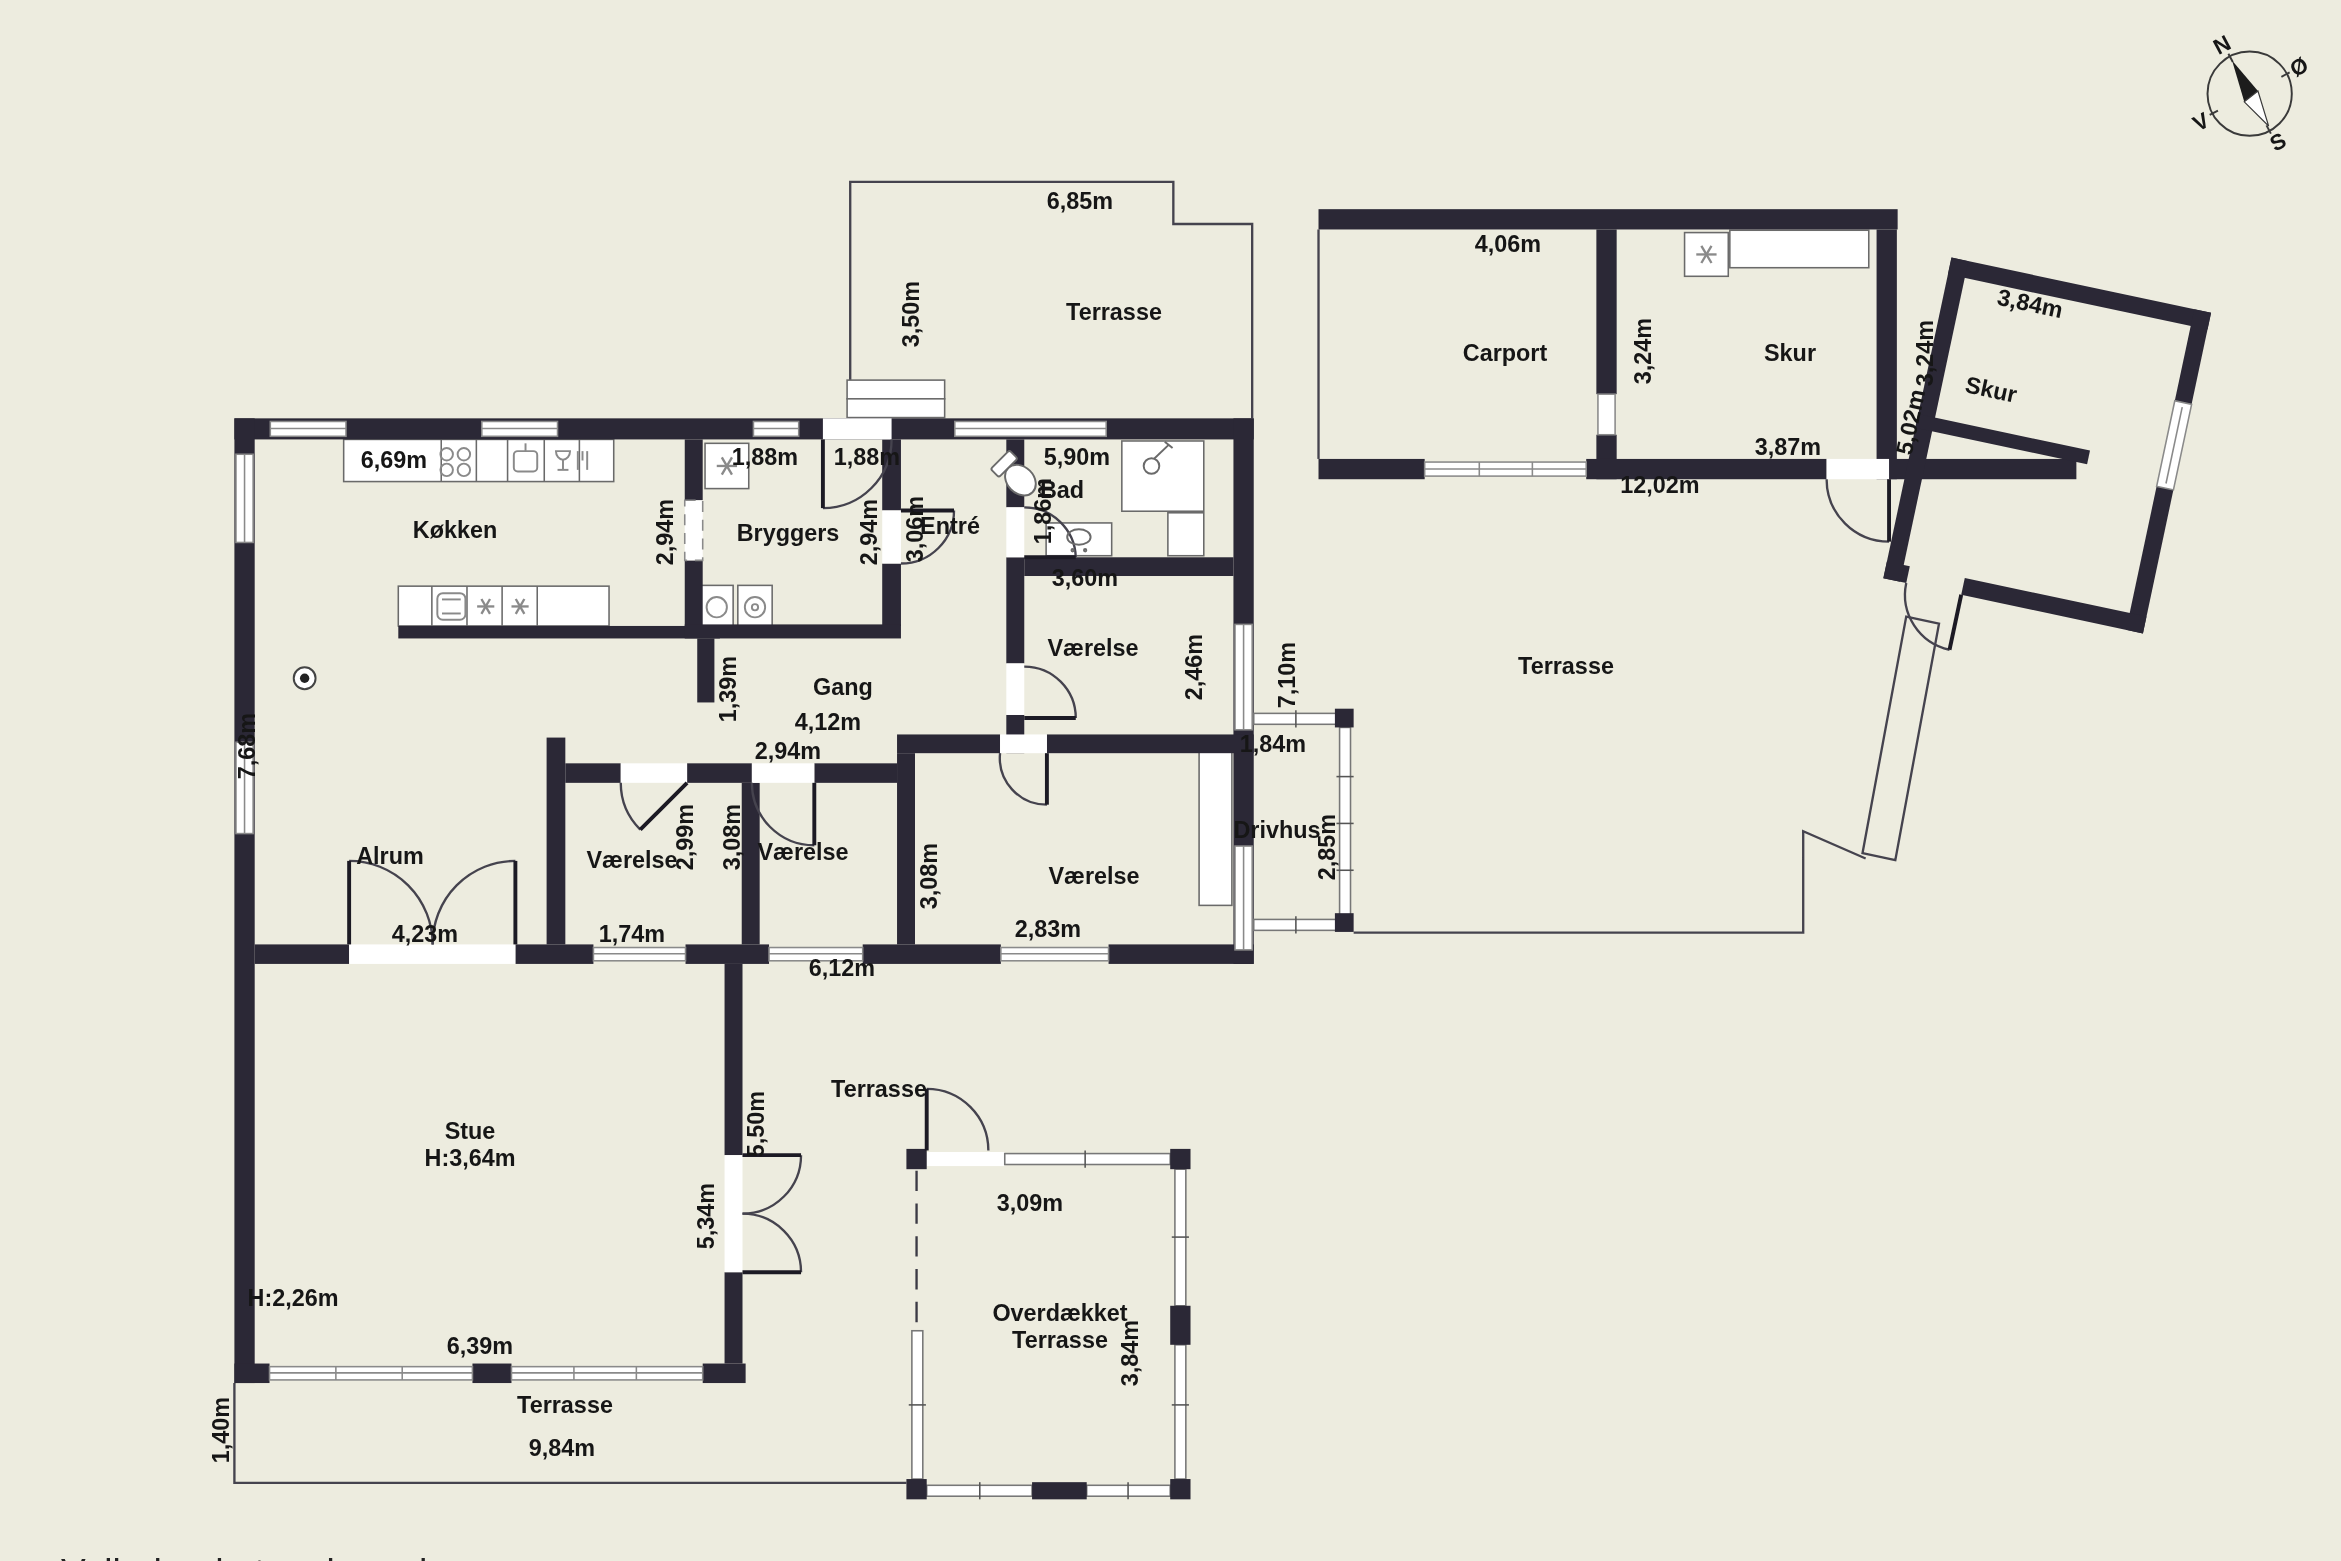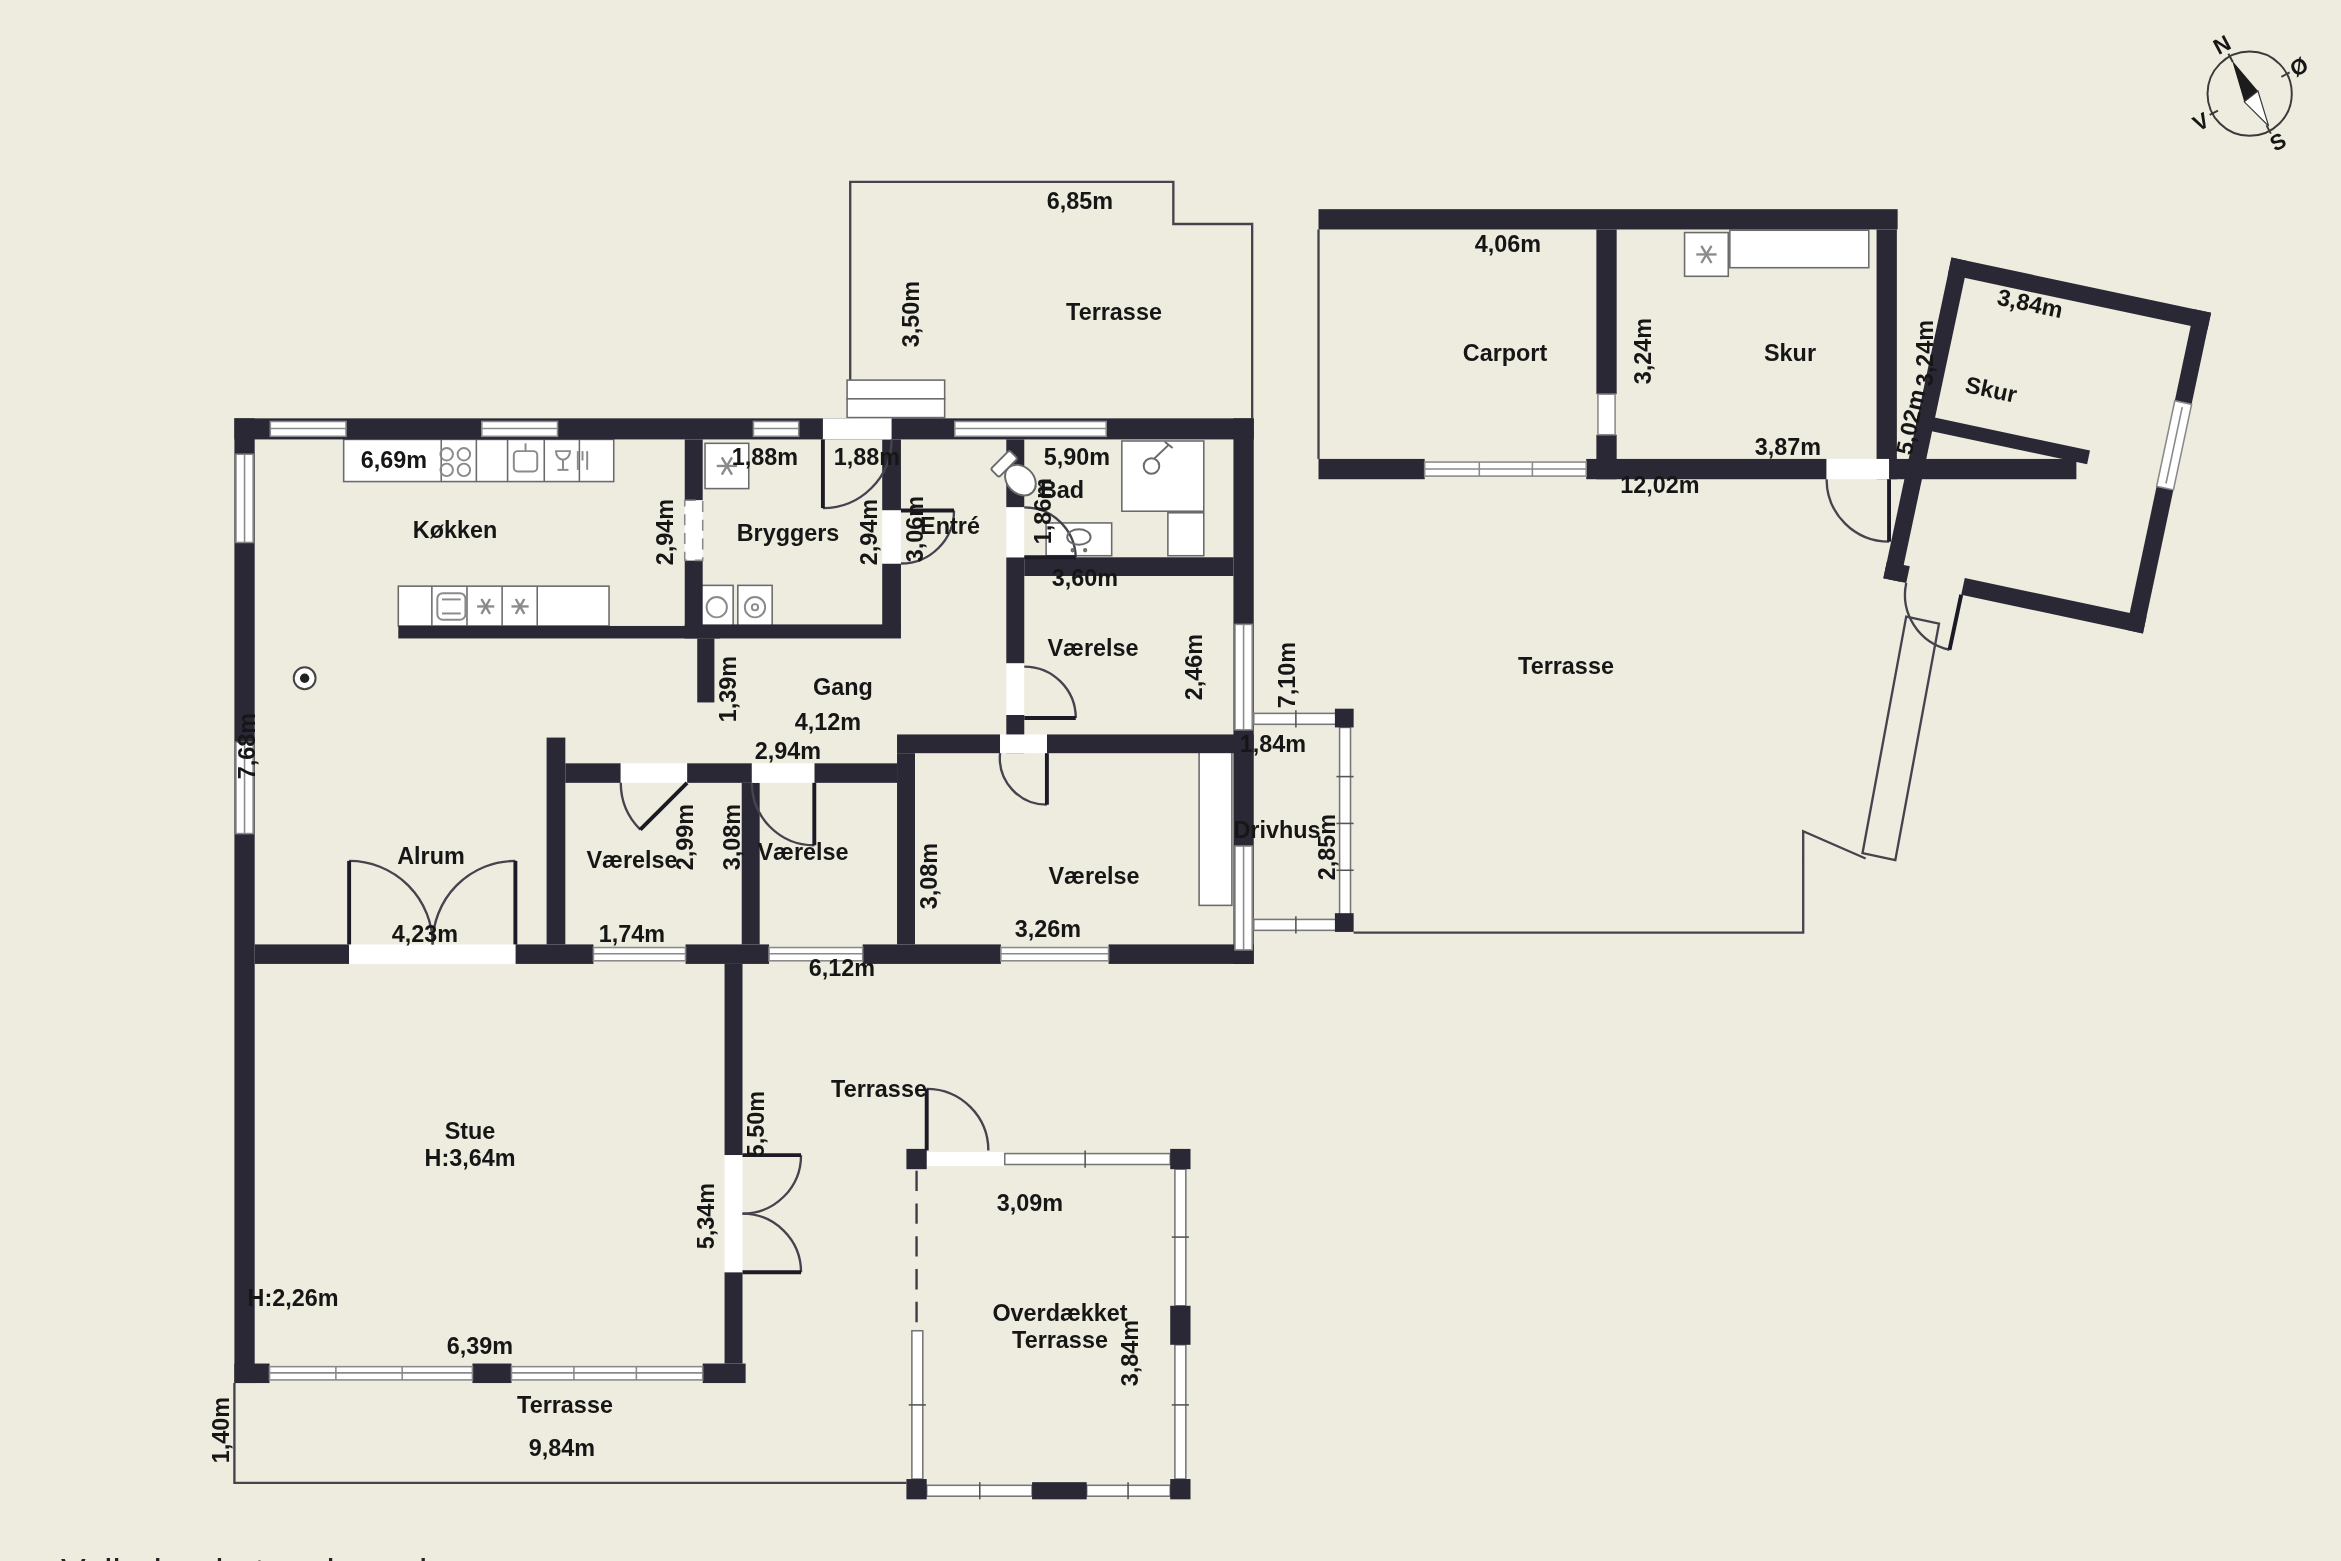--- a/index.html
+++ b/index.html
@@ -359,21 +359,21 @@
   <div class="lbl" style="left:1505px;top:353px">Carport</div>
   <div class="lbl" style="left:1790px;top:353px">Skur</div>
   <div class="lbl r12" style="left:1991px;top:390px">Skur</div>
   <div class="lbl" style="left:1566px;top:666px">Terrasse</div>
   <div class="lbl" style="left:455px;top:530px">Køkken</div>
   <div class="lbl" style="left:788px;top:533px">Bryggers</div>
   <div class="lbl" style="left:950px;top:526px">Entré</div>
   <div class="lbl" style="left:1062px;top:490px">Bad</div>
   <div class="lbl" style="left:1093px;top:648px">Værelse</div>
   <div class="lbl" style="left:843px;top:687px">Gang</div>
-  <div class="lbl" style="left:431px;top:856px">Alrum</div>
+  <div class="lbl" style="left:390px;top:856px">Alrum</div>
   <div class="lbl" style="left:632px;top:860px">Værelse</div>
   <div class="lbl" style="left:803px;top:852px">Værelse</div>
   <div class="lbl" style="left:1094px;top:876px">Værelse</div>
   <div class="lbl" style="left:1277px;top:830px">Drivhus</div>
   <div class="lbl" style="left:470px;top:1145px">Stue
 H:3,64m</div>
   <div class="lbl" style="left:879px;top:1089px">Terrasse</div>
   <div class="lbl" style="left:1060px;top:1327px">Overdækket
 Terrasse</div>
   <div class="lbl" style="left:565px;top:1405px">Terrasse</div>
@@ -403,21 +403,21 @@
   <div class="lbl" style="left:828px;top:722px">4,12m</div>
   <div class="lbl" style="left:788px;top:751px">2,94m</div>
   <div class="lbl v" style="left:685px;top:837px">2,99m</div>
   <div class="lbl v" style="left:732px;top:837px">3,08m</div>
   <div class="lbl v" style="left:929px;top:876px">3,08m</div>
   <div class="lbl" style="left:1273px;top:744px">1,84m</div>
   <div class="lbl v" style="left:1327px;top:847px">2,85m</div>
   <div class="lbl" style="left:425px;top:934px">4,23m</div>
   <div class="lbl" style="left:632px;top:934px">1,74m</div>
   <div class="lbl" style="left:842px;top:968px">6,12m</div>
-  <div class="lbl" style="left:1048px;top:929px">3,26m</div>
+  <div class="lbl" style="left:1048px;top:929px">2,83m</div>
   <div class="lbl v" style="left:756px;top:1124px">5,50m</div>
   <div class="lbl v" style="left:706px;top:1216px">5,34m</div>
   <div class="lbl" style="left:293px;top:1298px">H:2,26m</div>
   <div class="lbl" style="left:480px;top:1346px">6,39m</div>
   <div class="lbl" style="left:1030px;top:1203px">3,09m</div>
   <div class="lbl v" style="left:1130px;top:1353px">3,84m</div>
   <div class="lbl v" style="left:221px;top:1430px">1,40m</div>
   <div class="lbl" style="left:562px;top:1448px">9,84m</div>
 
   <div class="lbl rc" style="left:2222px;top:45px">N</div>

